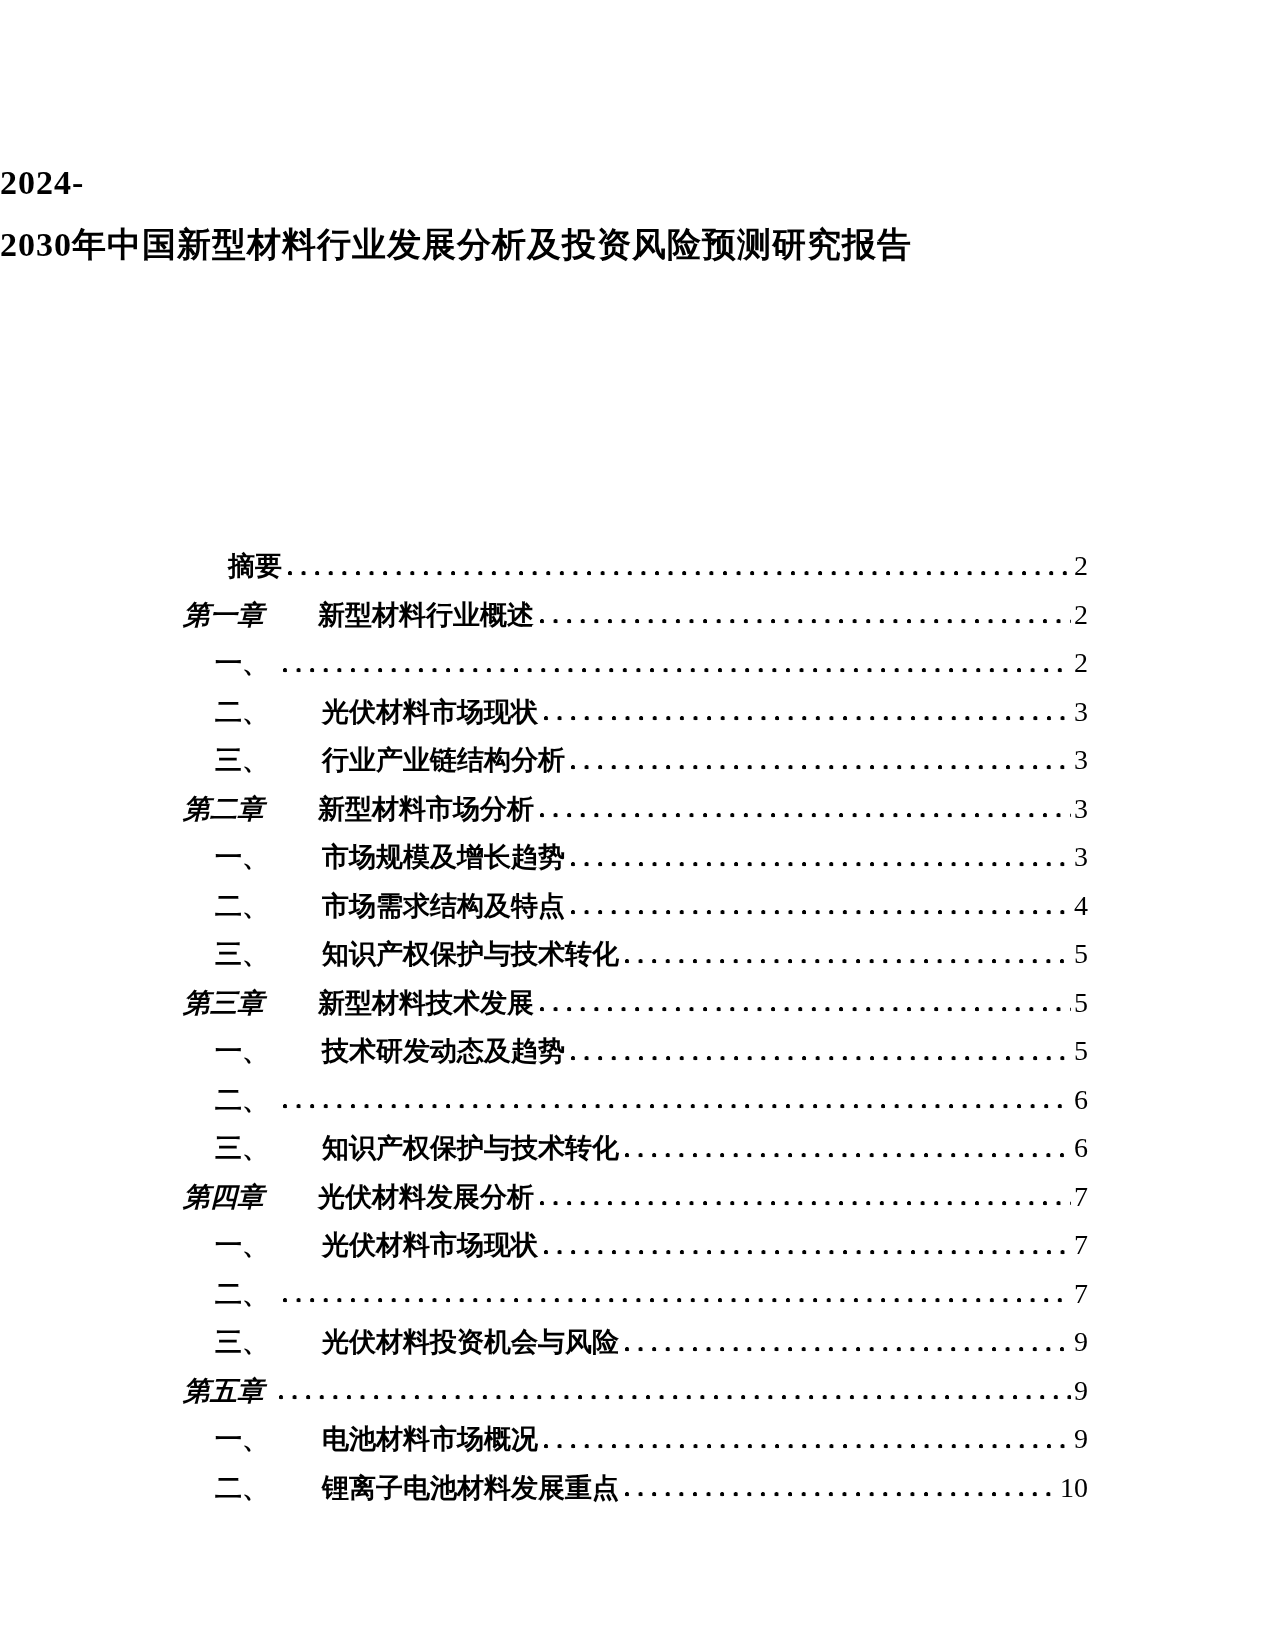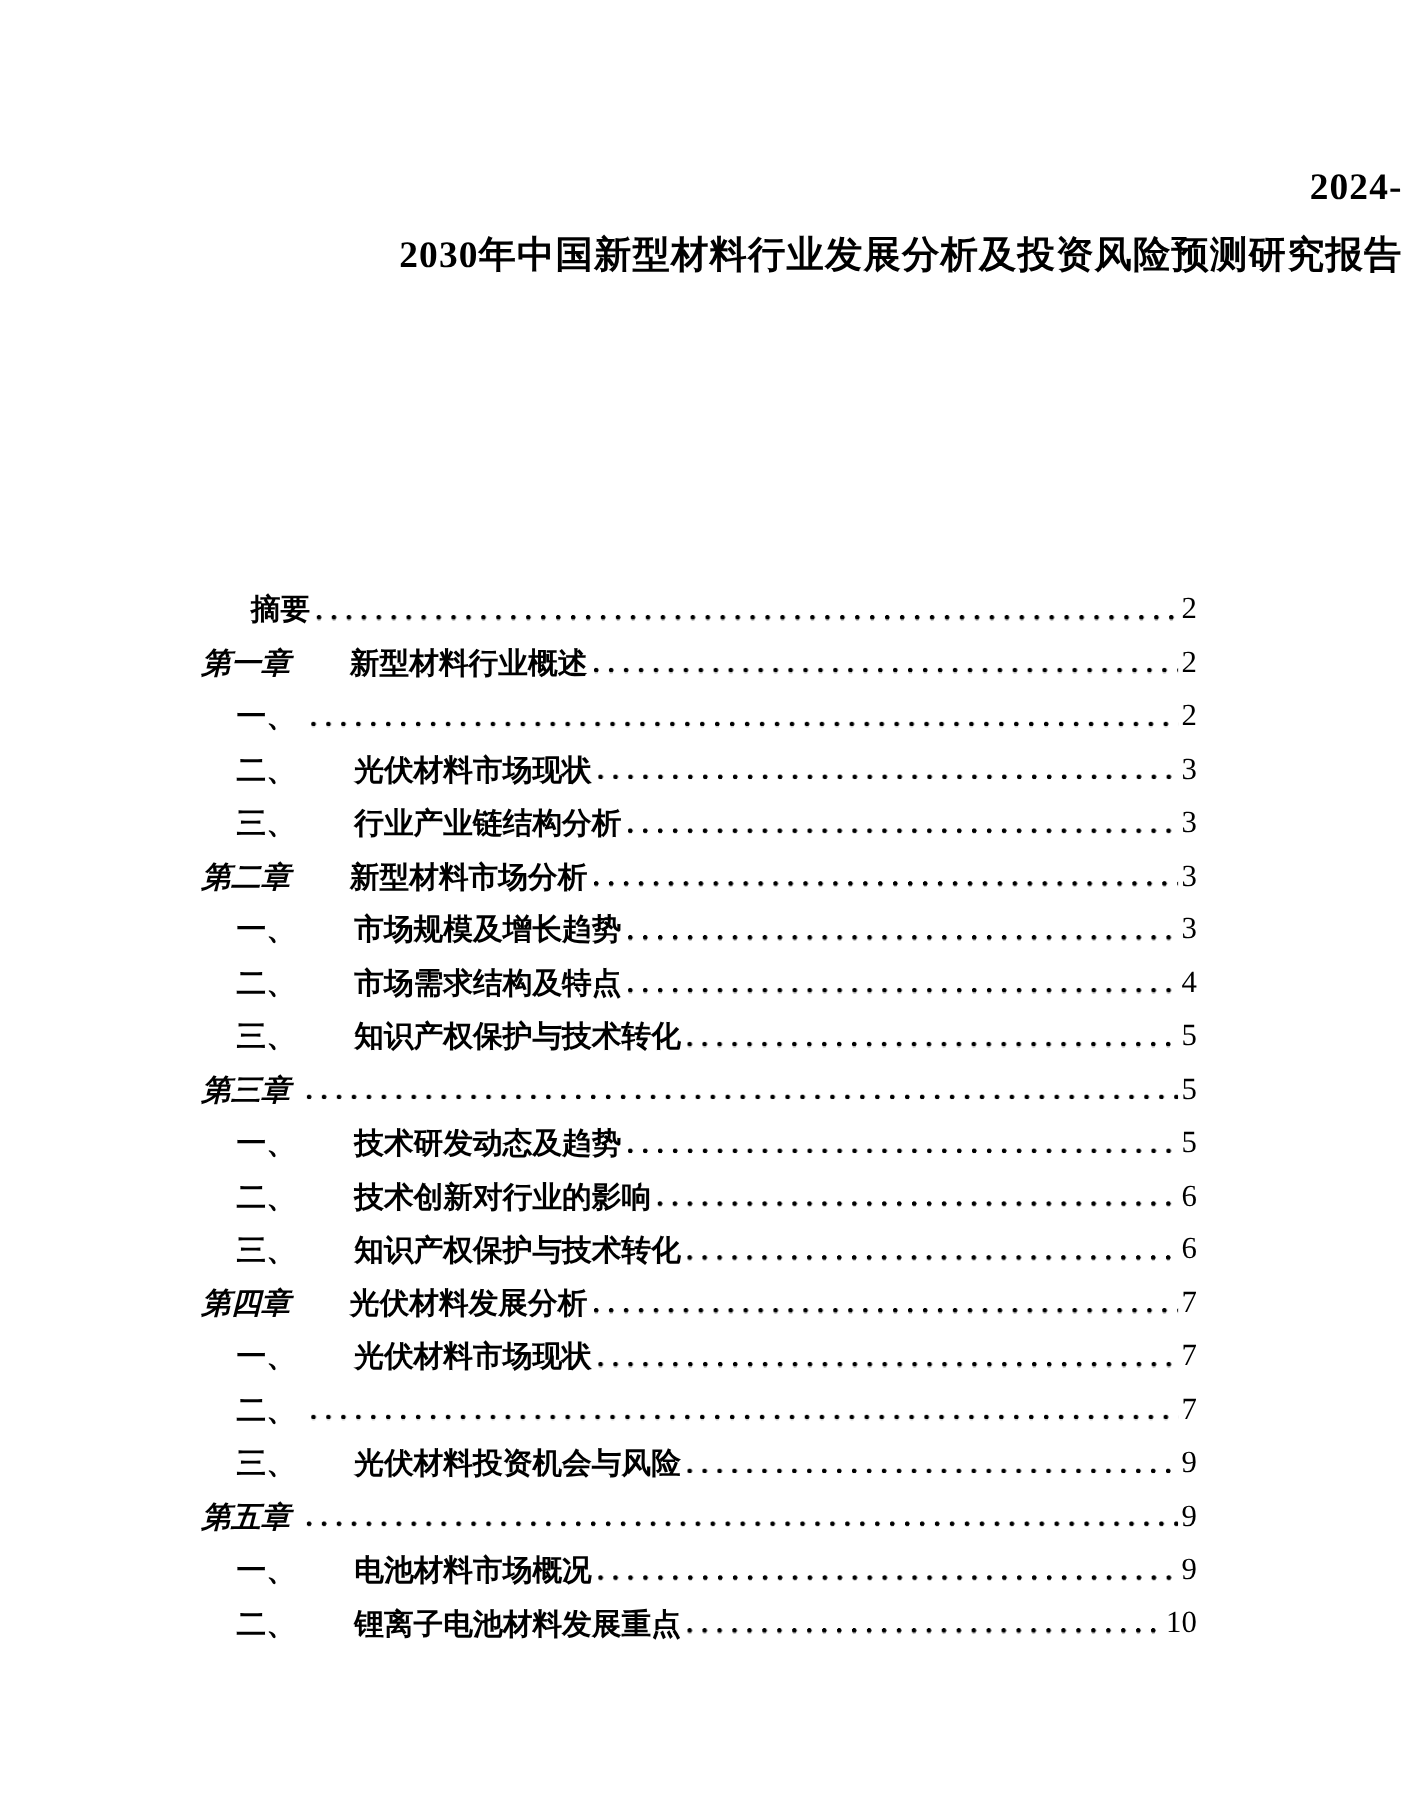--- a/index.html
+++ b/index.html
@@ -12,25 +12,26 @@
     overflow: hidden;
   }
   .page {
     position: relative;
     width: 1275px;
     height: 1650px;
     background: #ffffff;
   }
   .title-block {
     padding-top: 140px;
-    text-align: right;
+    text-align: left;
     font-weight: 700;
     font-size: 34px;
     line-height: 62px;
     letter-spacing: 1px;
+    margin-top: 12px;
   }
   .title-line { white-space: nowrap; }
   .toc {
     margin: 266px auto 0 183px;
     width: 905px;
   }
   .toc-row {
     display: flex;
     align-items: stretch;
     height: 48.5px;
@@ -126,32 +127,32 @@
       <span class="toc-page">4</span>
     </div>
       <div class="toc-row sub">
       <span class="toc-prefix">三、</span>
       <span class="toc-label">知识产权保护与技术转化</span>
       <span class="dot-leader"></span>
       <span class="toc-page">5</span>
     </div>
       <div class="toc-row chapter">
       <span class="toc-prefix">第三章</span>
+      <span class="toc-label">新型材料技术发展</span>
       <span class="dot-leader"></span>
       <span class="toc-page">5</span>
     </div>
       <div class="toc-row sub">
       <span class="toc-prefix">一、</span>
       <span class="toc-label">技术研发动态及趋势</span>
       <span class="dot-leader"></span>
       <span class="toc-page">5</span>
     </div>
       <div class="toc-row sub">
       <span class="toc-prefix">二、</span>
-      <span class="toc-label">技术创新对行业的影响</span>
       <span class="dot-leader"></span>
       <span class="toc-page">6</span>
     </div>
       <div class="toc-row sub">
       <span class="toc-prefix">三、</span>
       <span class="toc-label">知识产权保护与技术转化</span>
       <span class="dot-leader"></span>
       <span class="toc-page">6</span>
     </div>
       <div class="toc-row chapter">

